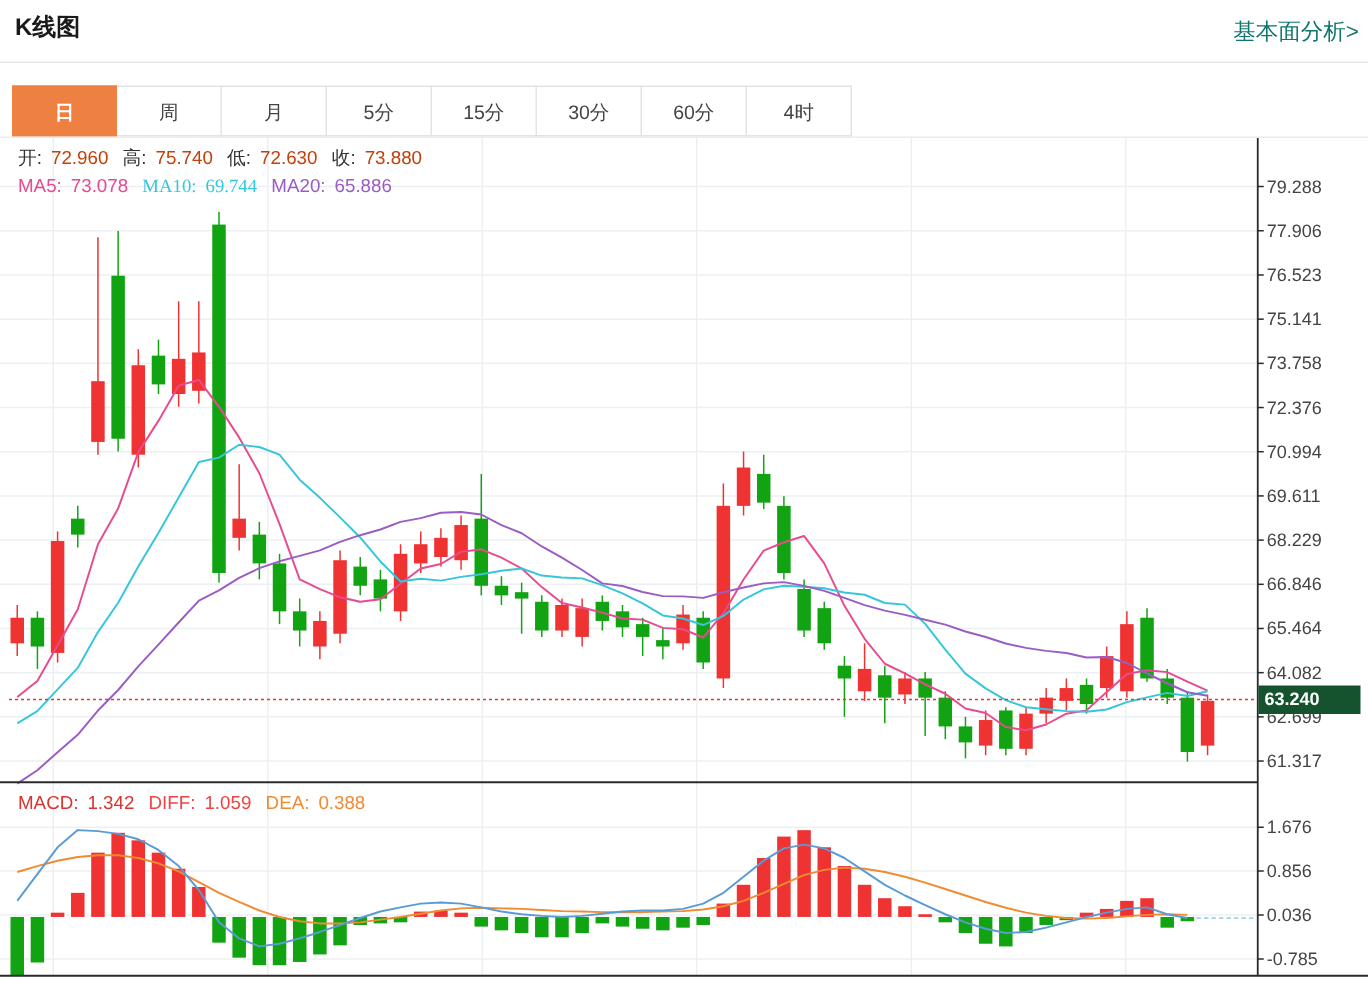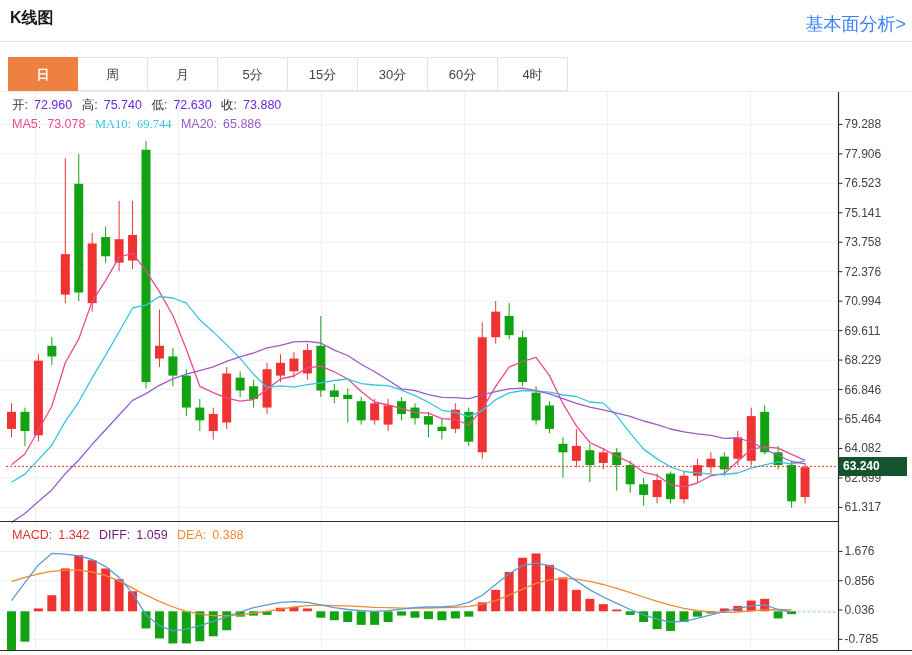--- a/index.html
+++ b/index.html
@@ -1,32 +1,32 @@
 <!DOCTYPE html>
 <html><head>
 <meta charset="utf-8">
 <style>
   html,body{margin:0;padding:0;background:#fff;}
   #page{position:relative;width:912px;height:655px;background:#fff;overflow:hidden;
         font-family:"Liberation Sans","DejaVu Sans",sans-serif;}
   .hdr-title{position:absolute;left:10px;top:8px;font-size:16px;font-weight:bold;color:#1a1a1a;}
-  .hdr-link{position:absolute;right:6px;top:12px;font-size:18px;color:#3b82f6;text-decoration:none;cursor:pointer;}
+  .hdr-link{position:absolute;right:6px;top:12px;font-size:15px;color:#0f766e;text-decoration:none;cursor:pointer;}
   .hdr-rule{position:absolute;left:0;top:41px;width:912px;height:0;border-top:1px solid #e7e7e7;}
   .tabs{position:absolute;left:8px;top:57px;display:flex;}
   .tab{width:70px;height:34px;line-height:34px;text-align:center;font-size:13px;color:#444;
        background:#fff;border:1px solid #e3e3e3;border-left:none;cursor:pointer;box-sizing:border-box;}
   .tab:first-child{border-left:1px solid #e3e3e3;}
   .tab.active{background:#ee8041;border-color:#ee8041;color:#fff;font-weight:bold;}
   .tabs-rule{position:absolute;left:0;top:91px;width:912px;height:0;border-top:1px solid #ececec;}
   .infoline{position:absolute;left:12px;font-size:12.5px;white-space:nowrap;z-index:5;}
   .infoline span{margin-right:6px;}
   .lbl{color:#333;}
-  .val-red{color:#6d28d9;}
+  .val-red{color:#c2410c;}
   .ma5{color:#e84a8f;} .ma10{color:#35c6dc;font-family:Liberation Serif, serif;} .ma20{color:#9a5dc3;}
-  .m-macd{color:#d9342f;} .m-diff{color:#701a75;} .m-dea{color:#ef8b33;}
+  .m-macd{color:#d9342f;} .m-diff{color:#ef4444;} .m-dea{color:#ef8b33;}
   #chart{position:absolute;left:0;top:92px;}
   .last-badge{position:absolute;left:839px;width:68px;height:19px;background:#e8251d;color:#fff;
       font-size:12px;font-weight:bold;line-height:19px;padding-left:4px;box-sizing:border-box;z-index:6;}
 </style>
 </head>
 <body>
 
 <div id="page">
   <div class="hdr-title">K线图</div>
   <a class="hdr-link">基本面分析&gt;</a>

